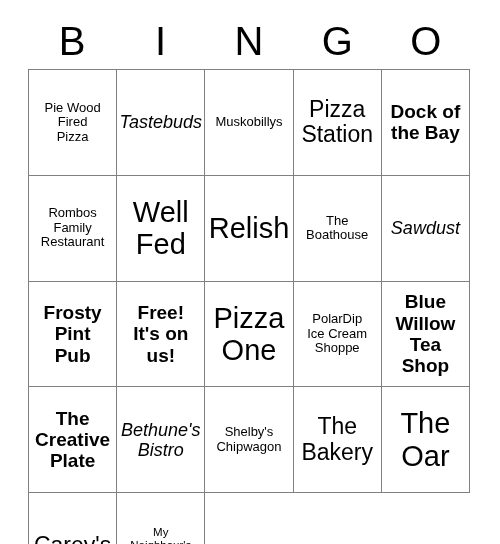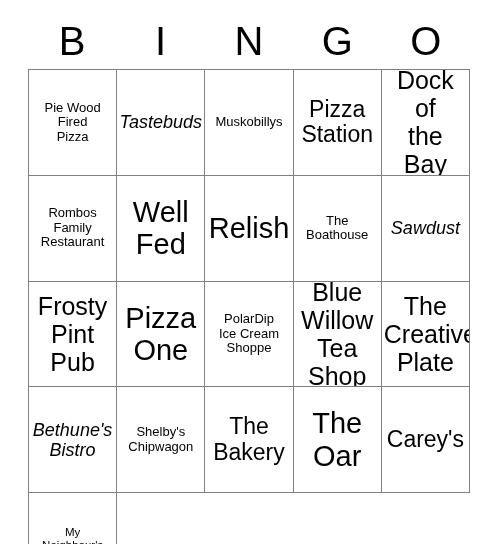--- a/index.html
+++ b/index.html
@@ -77,21 +77,21 @@
     line-height: 1.12;
     font-family: "Liberation Sans", sans-serif;
     color: #000000;
     white-space: pre-line;
   }
 
   
   .fs-xs  { font-size: 11.5px; }
   .fs-sm  { font-size: 13px; }
   .fs-md  { font-size: 18px; font-style: italic; }
-  .fs-lg  { font-size: 25px; }
+  .fs-lg  { font-size: 19px; font-weight: bold; }
   .fs-xl  { font-size: 23px; }
   .fs-xxl { font-size: 29px; }
 </style>
 </head>
 <body>
 
 <div id="bingo-card">
 
   <div id="bingo-header">
     <div class="header-letter">B</div>
@@ -139,20 +139,25 @@
       </div>
       <div class="bingo-cell">
         <span class="cell-text fs-md">Sawdust</span>
       </div>
       <div class="bingo-cell">
         <span class="cell-text fs-lg">Frosty
 Pint
 Pub</span>
       </div>
       <div class="bingo-cell">
+        <span class="cell-text fs-lg">Free!
+It's on
+us!</span>
+      </div>
+      <div class="bingo-cell">
         <span class="cell-text fs-xxl">Pizza
 One</span>
       </div>
       <div class="bingo-cell">
         <span class="cell-text fs-sm">PolarDip
 Ice Cream
 Shoppe</span>
       </div>
       <div class="bingo-cell">
         <span class="cell-text fs-lg">Blue

